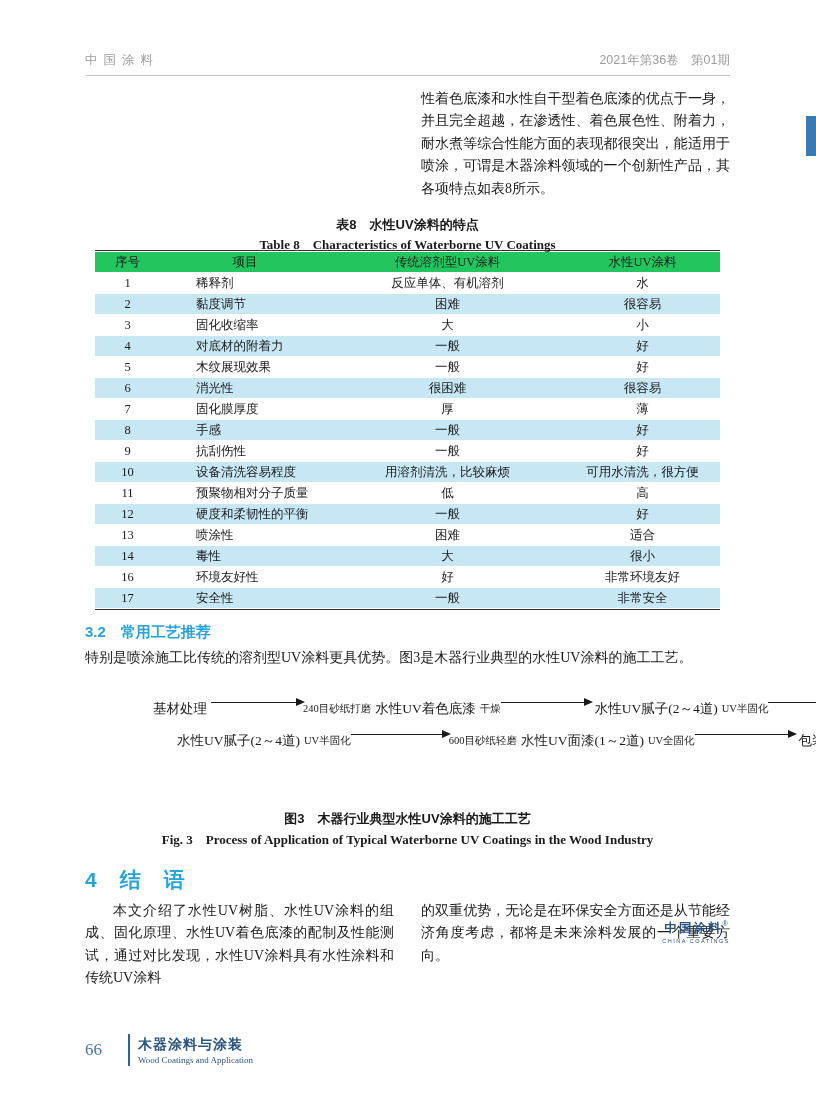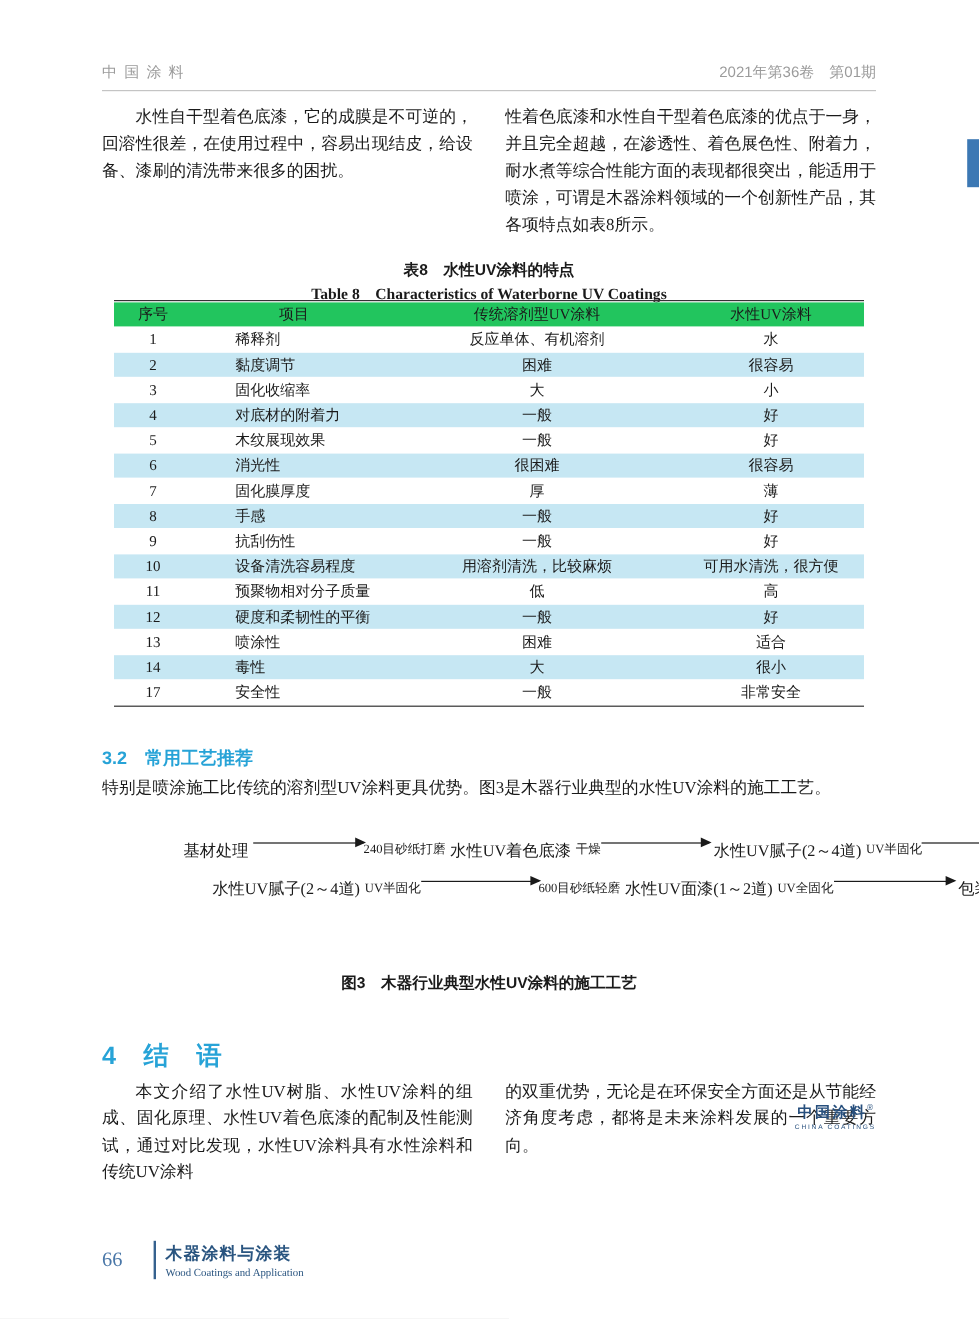--- a/index.html
+++ b/index.html
@@ -89,21 +89,20 @@
 
   <div class="runhead">
     <span class="jname">中国涂料</span>
     <span>2021年第36卷　第01期</span>
   </div>
 
   <div class="edge-tab"></div>
 
   <div class="twocol tc1">
     <div class="col">
-      <p class="indent">水性自干型着色底漆，它的成膜是不可逆的，回溶性很差，在使用过程中，容易出现结皮，给设备、漆刷的清洗带来很多的困扰。</p>
     </div>
     <div class="col">
       <p>性着色底漆和水性自干型着色底漆的优点于一身，并且完全超越，在渗透性、着色展色性、附着力，耐水煮等综合性能方面的表现都很突出，能适用于喷涂，可谓是木器涂料领域的一个创新性产品，其各项特点如表8所示。</p>
     </div>
   </div>
 
   <div class="tbl-titles">
     <div class="tbl-title-zh">表8　水性UV涂料的特点</div>
     <div class="tbl-title-en">Table 8　Characteristics of Waterborne UV Coatings</div>
   </div>
@@ -202,20 +201,26 @@
             <td>困难</td>
             <td>适合</td>
           </tr>
           <tr>
             <td>14</td>
             <td class="c2">毒性</td>
             <td>大</td>
             <td>很小</td>
           </tr>
           <tr>
+            <td>16</td>
+            <td class="c2">环境友好性</td>
+            <td>好</td>
+            <td>非常环境友好</td>
+          </tr>
+          <tr>
             <td>17</td>
             <td class="c2">安全性</td>
             <td>一般</td>
             <td>非常安全</td>
           </tr>
         </tbody>
     </table>
   </div>
 
   <div class="sec-head sec32">3.2　常用工艺推荐</div>
@@ -257,20 +262,21 @@
       <span class="farrow">
         <span class="lt">UV全固化</span>
         <span class="shaft" style="min-width:100px"></span>
         <span class="lb"></span>
       </span>
       <span class="fnode">包装</span>
     </div>
   </div>
   <div class="fig-caption">
     <div class="fig-cap-zh">图3　木器行业典型水性UV涂料的施工工艺</div>
+    <div class="fig-cap-en">Fig. 3　Process of Application of Typical Waterborne UV Coatings in the Wood Industry</div>
   </div>
 
   <div class="sec-head sec4">4　结　语</div>
   <div class="twocol tc3">
     <div class="col">
       <p class="indent">本文介绍了水性UV树脂、水性UV涂料的组成、固化原理、水性UV着色底漆的配制及性能测试，通过对比发现，水性UV涂料具有水性涂料和传统UV涂料</p>
     </div>
     <div class="col">
       <p>的双重优势，无论是在环保安全方面还是从节能经济角度考虑，都将是未来涂料发展的一个重要方向。</p>
     </div>

